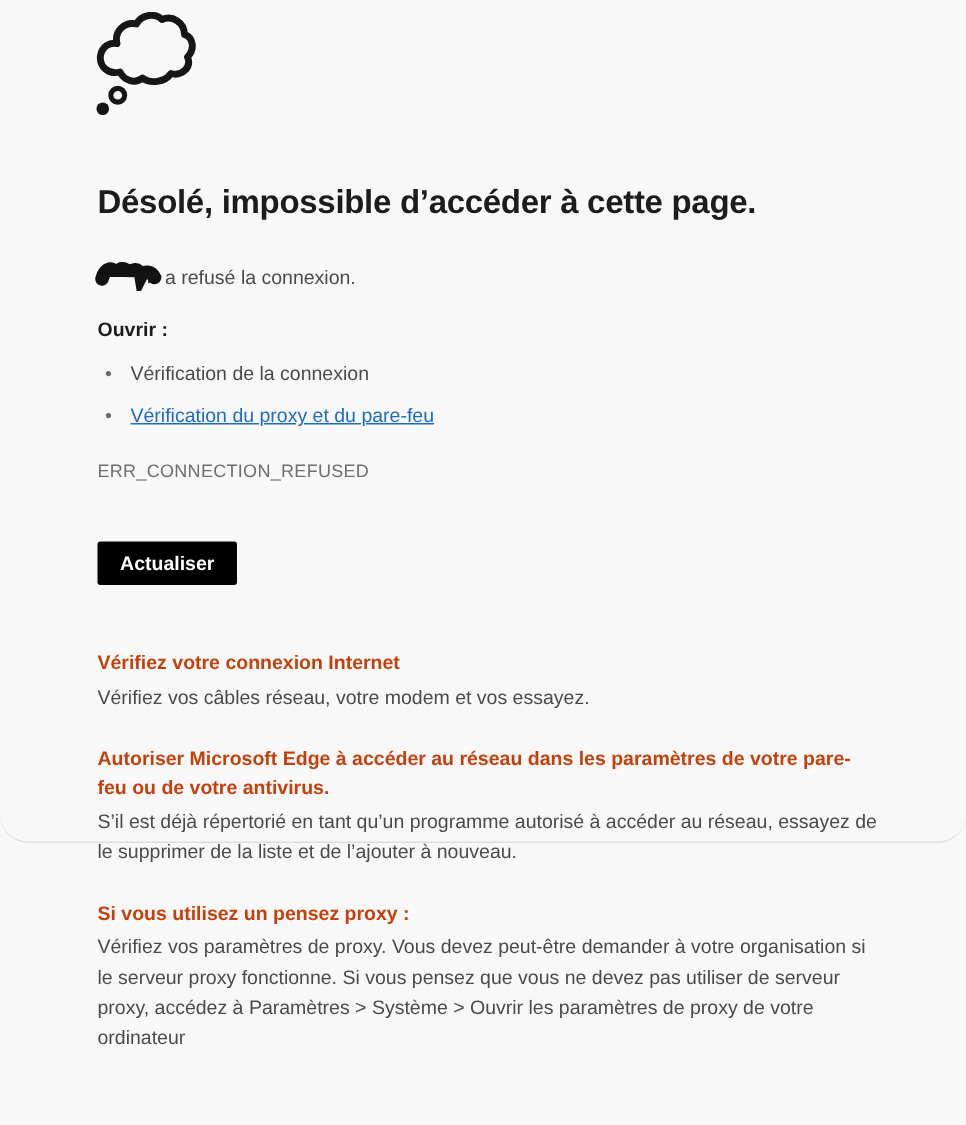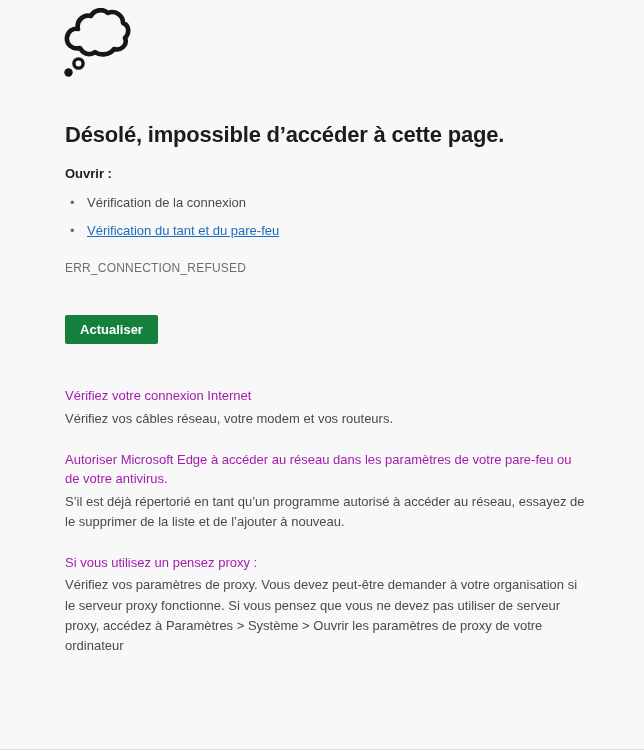--- a/index.html
+++ b/index.html
@@ -3,24 +3,25 @@
 <meta charset="utf-8">
 <style>
   * { box-sizing: border-box; margin: 0; padding: 0; }
   html, body {
     width: 644px; height: 750px;
     background: #f8f8f8;
     font-family: "Liberation Sans", sans-serif;
     overflow: hidden;
   }
   .page {
-    width: 644px; height: 750px;
+    width: 644px; height: 562px;
     position: relative;
     padding: 8px 66px 0 65px;
     border-bottom: 1px solid #dedede;
+    border-radius: 19px;
   }
   .content { width: 520px; }
 
   .cloud-icon { display: block; margin-left: -2px; }
 
   h1.error-title {
     margin-top: 44px;
     font-size: 22px;
     font-weight: 700;
     color: #1c1c1c;
@@ -60,21 +61,21 @@
   .err-code {
     margin-top: 23px;
     font-size: 12px;
     color: #6e6e6e;
     letter-spacing: 0.2px;
   }
 
   .refresh-btn {
     margin-top: 40px;
     display: inline-block;
-    background: #15803d;
+    background: #000000;
     color: #ffffff;
     border: none;
     border-radius: 2px;
     font-family: "Liberation Sans", sans-serif;
     font-size: 13px;
     font-weight: 700;
     padding: 7px 0;
     width: 93px;
     text-align: center;
     cursor: pointer;
@@ -88,22 +89,22 @@
     color: #4a4a4a;
     cursor: pointer;
     width: fit-content;
   }
   .details-toggle .chev { margin-right: 11px; display: inline-block; }
 
   .details { margin-top: 42px; }
   .detail-section { margin-bottom: 21px; }
   .detail-section h2 {
     font-size: 13px;
-    font-weight: 400;
-    color: #a21caf;
+    font-weight: 700;
+    color: #c2410c;
     line-height: 1.5;
     margin-bottom: 3px;
   }
   .detail-section p {
     font-size: 13px;
     color: #4a4a4a;
     line-height: 1.55;
   }
 </style>
 </head>
@@ -113,43 +114,50 @@
   <div class="content">
 
     <svg class="cloud-icon" width="68" height="70" viewBox="0 0 68 70" aria-hidden="true">
       <path d="M17 40 C 9 42, 3 36, 4 29 C 5 23, 10 20, 15 21 C 13 13, 20 6, 28 8 C 31 2, 40 0, 45 5 C 52 2, 60 7, 60 15 C 66 17, 67 25, 62 30 C 65 37, 58 43, 51 41 C 47 47, 37 48, 32 44 C 27 48, 20 46, 17 40 Z" fill="none" stroke="#161616" stroke-width="4.6" stroke-linejoin="round"></path>
       <circle cx="15.5" cy="55.5" r="4.6" fill="none" stroke="#161616" stroke-width="3.4"></circle>
       <circle cx="5.5" cy="64.5" r="4.2" fill="#161616"></circle>
     </svg>
 
     <h1 class="error-title">Désolé, impossible d’accéder à cette page.</h1>
 
+    <div class="host-line">
+      <svg class="scribble" width="47" height="20" viewBox="0 0 47 20" aria-hidden="true">
+        <path d="M6 12 C 8 4, 14 3, 15 10 C 16 4, 23 3, 24 10 C 25 5, 31 4, 32 10 C 34 6, 39 7, 41 11" fill="none" stroke="#121212" stroke-width="9" stroke-linecap="round"></path>
+        <path d="M36 6 L46 10 L37 15 Z" fill="#121212"></path>
+      </svg>
+      <span>a refusé la connexion.</span>
+    </div>
 
     <div class="try-label">Ouvrir :</div>
 
     <ul class="suggestions">
       <li>
         <span class="bullet">•</span>
         <span>Vérification de la connexion</span>
       </li>
       <li>
         <span class="bullet">•</span>
-        <a class="suggestion-link">Vérification du tant et du pare-feu</a>
+        <a class="suggestion-link">Vérification du proxy et du pare-feu</a>
       </li>
     </ul>
 
     <div class="err-code">ERR_CONNECTION_REFUSED</div>
 
     <button class="refresh-btn">Actualiser</button>
 
 
     <div class="details">
       <div class="detail-section">
         <h2>Vérifiez votre connexion Internet</h2>
-        <p>Vérifiez vos câbles réseau, votre modem et vos routeurs.</p>
+        <p>Vérifiez vos câbles réseau, votre modem et vos essayez.</p>
       </div>
       <div class="detail-section">
         <h2>Autoriser Microsoft Edge à accéder au réseau dans les paramètres de votre pare-feu ou de votre antivirus.</h2>
         <p>S’il est déjà répertorié en tant qu’un programme autorisé à accéder au réseau, essayez de le supprimer de la liste et de l’ajouter à nouveau.</p>
       </div>
       <div class="detail-section">
         <h2>Si vous utilisez un pensez proxy :</h2>
         <p>Vérifiez vos paramètres de proxy. Vous devez peut-être demander à votre organisation si le serveur proxy fonctionne. Si vous pensez que vous ne devez pas utiliser de serveur proxy, accédez à Paramètres &gt; Système &gt; Ouvrir les paramètres de proxy de votre ordinateur</p>
       </div>
     </div>

